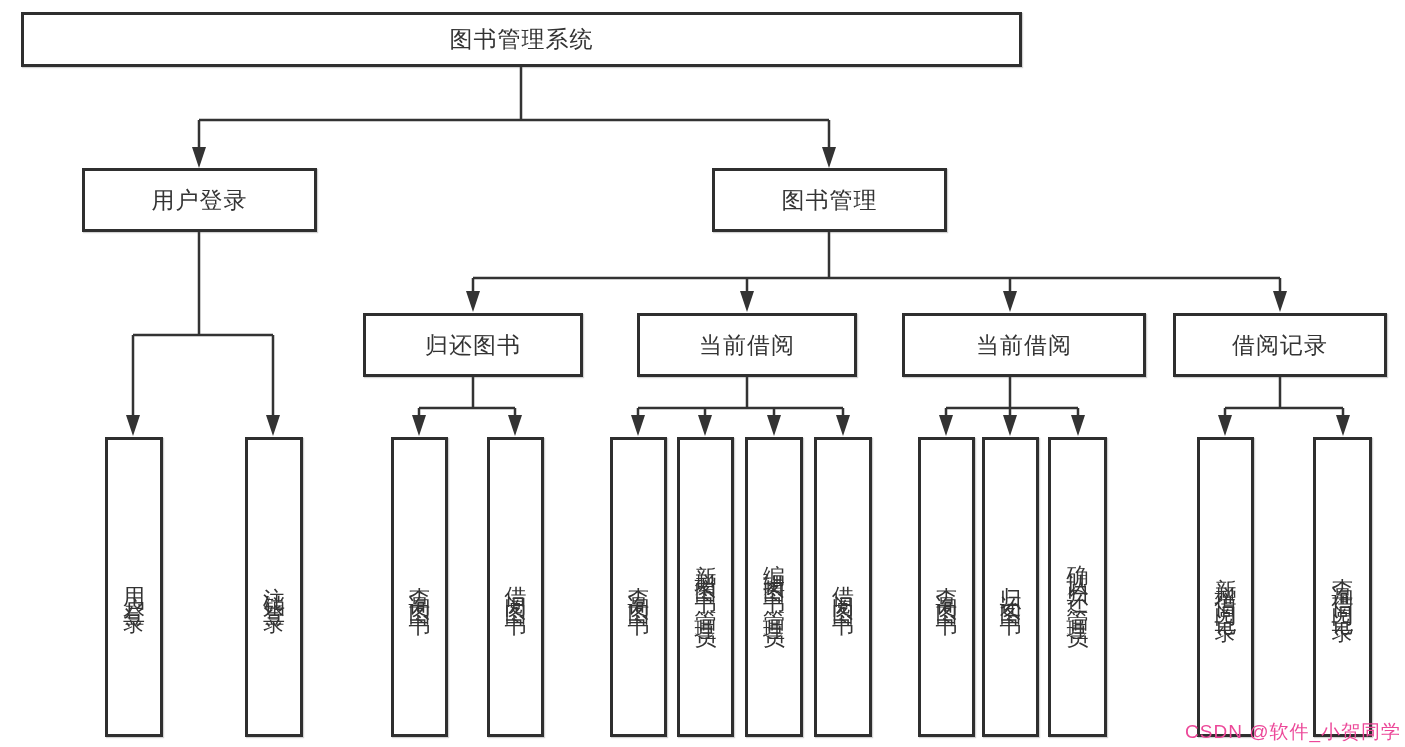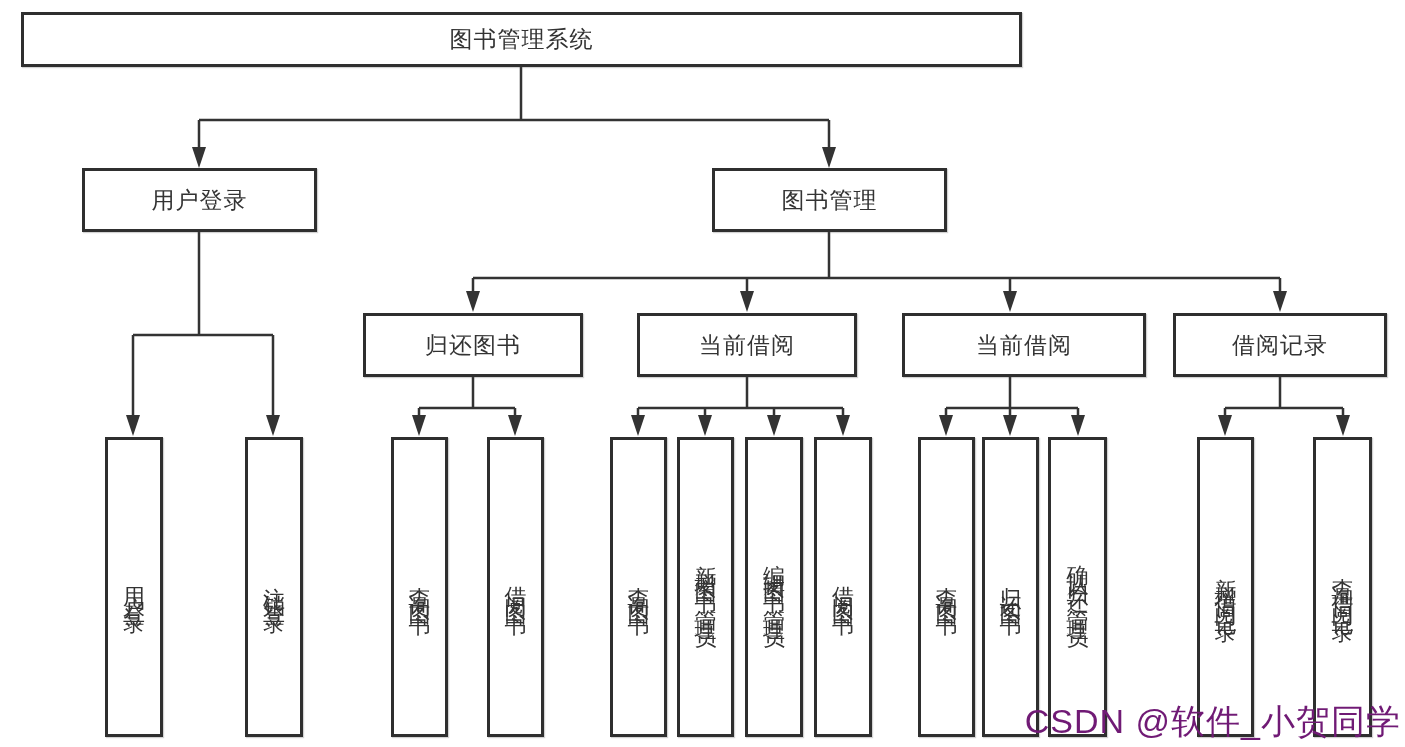--- a/index.html
+++ b/index.html
@@ -38,22 +38,22 @@
     writing-mode: vertical-rl;
     font-size: 22px;
     letter-spacing: 9px;
     line-height: 1;
     white-space: normal;
   }
   .watermark {
     position: absolute;
     right: 4px;
     bottom: 2px;
-    font-size: 34px;
-    color: #701a75;
+    font-size: 19px;
+    color: #ec4899;
     letter-spacing: 1px;
     pointer-events: none;
     text-align: right;
   }
 </style>
 </head>
 <body>
 
 <div class="canvas">
 

